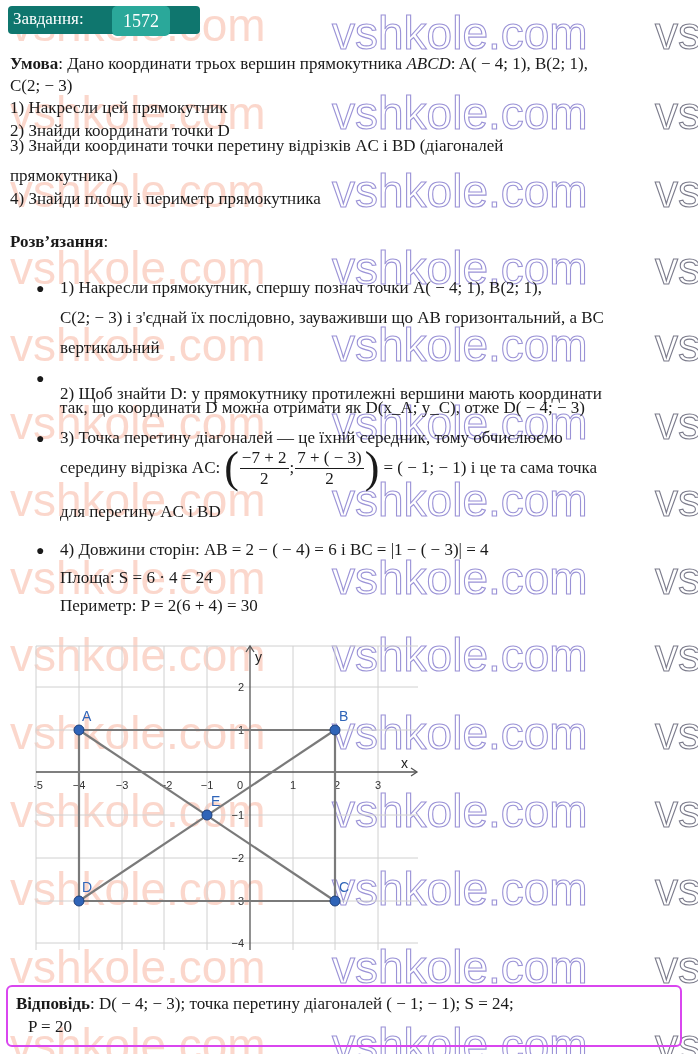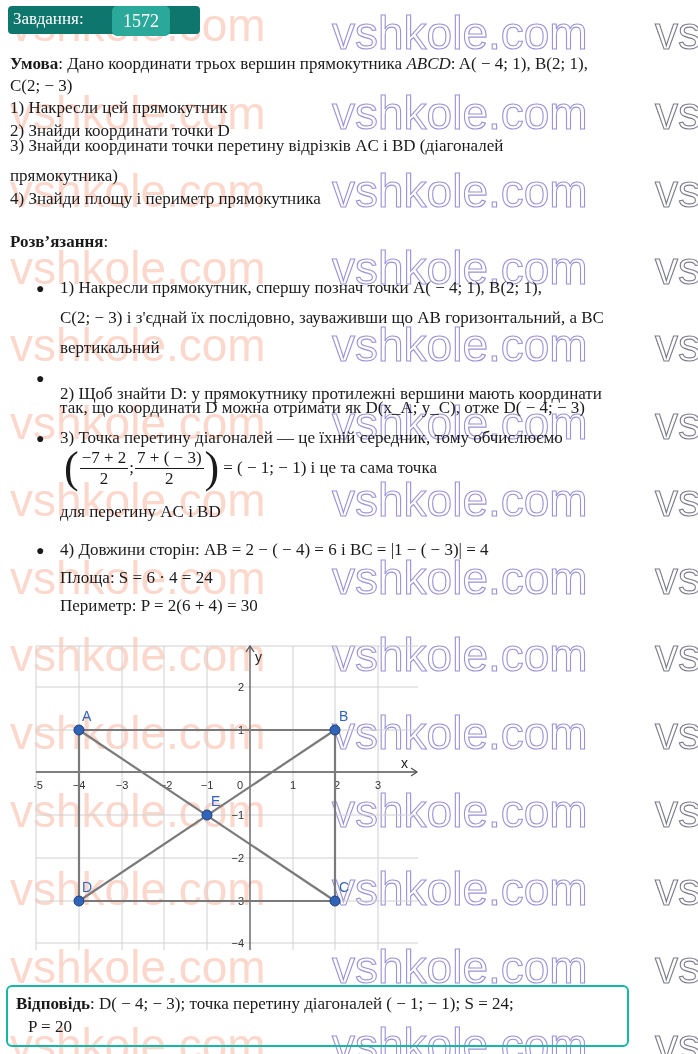--- a/index.html
+++ b/index.html
@@ -20,21 +20,21 @@
   .badge-num { position:absolute; left:104px; top:0px; height:30px; width:58px; background:#2aa89a; border-radius:5px; color:#fff; font-size:18px; text-align:center; line-height:30px; }
   i, .it { font-style:italic; }
   b { font-weight:bold;margin-top:44px; }
   .line { position:absolute; left:10px; white-space:nowrap; font-size:17px; line-height:20px; }
   .bullet { position:absolute; left:36px; font-size:14px; }
   .bl { position:absolute; left:60px; white-space:nowrap; font-size:17px; line-height:20px; }
   .frac { display:inline-block; vertical-align:middle; text-align:center; margin:0 1px; }
   .frac .num { display:block; border-bottom:1px solid #1a1a1a; padding:0 2px; line-height:20px; }
   .frac .den { display:block; line-height:20px; }
   .paren { font-size:44px; vertical-align:middle; line-height:44px; font-weight:lighter; }
-  .answer-box { position:absolute; left:6px; top:985px; width:623px; height:62px; border:2px solid #14b8a6; border-radius:6px; box-sizing:border-box; }
+  .answer-box { position:absolute; left:6px; top:985px; width:676px; height:62px; border:2px solid #d946ef; border-radius:6px; box-sizing:border-box; }
   svg text { font-family:"Liberation Sans","DejaVu Sans",sans-serif; }
 </style>
 </head>
 <body>
 
 <div>
   <div class="wm wm-red" style="left:10px;top:2px;">vshkole.com</div>
   <div class="wm wm-blue" style="left:332px;top:10px;">vshkole.com</div>
   <div class="wm wm-gray" style="left:655px;top:10px;">vs</div>
   <div class="wm wm-red" style="left:10px;top:90px;">vshkole.com</div>
@@ -104,20 +104,21 @@
   <div class="bl" style="top:308px;">C(2;  − 3) і з'єднай їх послідовно, зауваживши що AB горизонтальний, а BC</div>
   <div class="bl" style="top:338px;">вертикальний</div>
 
   <div class="bullet" style="top:371px;">●</div>
   <div class="bl" style="top:356px;margin-top:28px;">2) Щоб знайти D: у прямокутнику протилежні вершини мають координати</div>
   <div class="bl" style="top:398px;">так, що координати D можна отримати як D(x_A; y_C), отже D( − 4;  − 3)</div>
 
   <div class="bullet" style="top:431px;">●</div>
   <div class="bl" style="top:428px;">3) Точка перетину діагоналей — це їхній середник, тому обчислюємо</div>
   <div class="bl" style="top:446px; display:flex; align-items:center; height:44px;">
+    <span>середину відрізка AC:</span>
     <span class="paren" style="margin-left:4px;">(</span>
     <span class="frac">
       <span class="num">−7 + 2</span>
       <span class="den">2</span>
     </span>
     <span>;</span>
     <span class="frac">
       <span class="num">7 + ( − 3)</span>
       <span class="den">2</span>
     </span>

